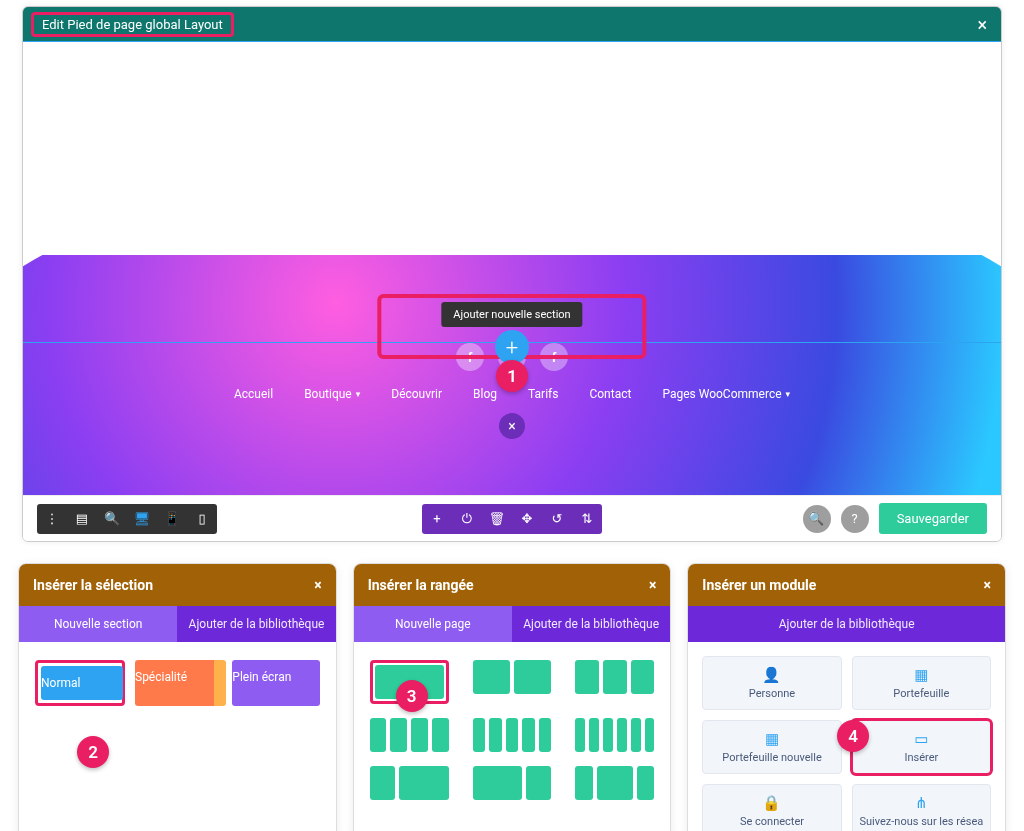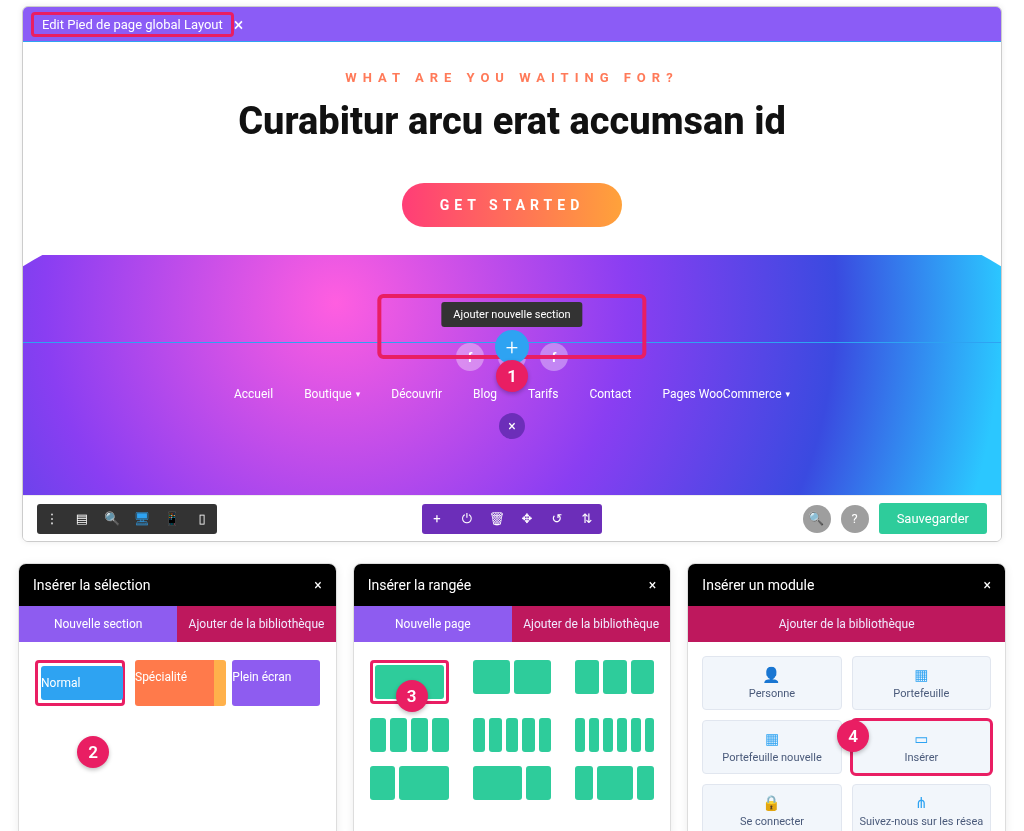--- a/index.html
+++ b/index.html
@@ -1,19 +1,19 @@
 <!DOCTYPE html>
 <html><head>
 <meta charset="utf-8">
 <style>
   *{box-sizing:border-box;margin:0;padding:0;font-family:-apple-system,BlinkMacSystemFont,"Segoe UI",Roboto,Helvetica,Arial,sans-serif}
   body{background:#fff;width:1024px;height:831px;position:relative;overflow:hidden}
   
   .editor{position:absolute;left:22px;top:6px;width:980px;height:536px;border:1px solid #ccc;border-radius:6px;box-shadow:0 0 6px rgba(0,0,0,.08);overflow:hidden}
-  .titlebar{height:34px;background:#8b5cf6;color:#fff;display:flex;align-items:center;justify-content:flex-start;padding:0 14px;font-size:13px}
+  .titlebar{height:34px;background:#0f766e;color:#fff;display:flex;align-items:center;justify-content:space-between;padding:0 14px;font-size:13px}
   .titlebar .title-highlight{border:3px solid #e91e63;border-radius:4px;padding:2px 8px;margin-left:-6px;display:inline-block}
   .close-x{font-size:18px;cursor:pointer}
   .section-toolbar{position:absolute;left:0;top:34px;background:#2ea3f2;height:26px;display:flex;align-items:center;padding:0 8px;gap:8px}
   .section-toolbar span{color:#fff;font-size:14px;line-height:1;cursor:pointer}
   .canvas{position:relative;height:calc(100% - 34px - 46px);width:100%;background:#fff;border-top:1px solid #2ea3f2}
   .canvas-inner{text-align:center;padding-top:28px}
   .eyebrow{color:#ff7a59;font-size:13px;letter-spacing:6px;font-weight:700;margin-bottom:14px}
   .headline{font-size:38px;font-weight:800;color:#111;margin-bottom:40px}
   .cta{display:inline-block;padding:14px 38px;border-radius:30px;color:#fff;font-size:14px;letter-spacing:5px;font-weight:700;background:linear-gradient(90deg,#ff3d77,#ffa23a)}
   
@@ -39,25 +39,25 @@
   .bb-group span{width:30px;height:30px;display:flex;align-items:center;justify-content:center;color:#fff;font-size:13px;cursor:pointer}
   .bb-group span.active{color:#2ea3f2}
   .bb-center{position:absolute;left:50%;transform:translateX(-50%);display:flex;background:#6c2eb9;border-radius:3px}
   .bb-center span{width:30px;height:30px;display:flex;align-items:center;justify-content:center;color:#fff;font-size:13px;cursor:pointer}
   .bb-right{margin-left:auto;display:flex;align-items:center;gap:10px}
   .circ{width:28px;height:28px;border-radius:50%;background:#9e9e9e;color:#fff;display:flex;align-items:center;justify-content:center;font-size:13px}
   .save-btn{background:#2ecc9b;color:#fff;border:none;border-radius:3px;padding:8px 18px;font-size:13px;cursor:pointer}
   
   .modals{position:absolute;left:18px;right:18px;top:563px;display:flex;gap:16px}
   .modal{flex:1;background:#fff;border:1px solid #ddd;border-radius:8px;box-shadow:0 2px 10px rgba(0,0,0,.08);overflow:hidden;position:relative}
-  .mhead{background:#000000;color:#fff;height:42px;display:flex;align-items:center;justify-content:space-between;padding:0 14px;font-size:14px;font-weight:400}
+  .mhead{background:#a16207;color:#fff;height:42px;display:flex;align-items:center;justify-content:space-between;padding:0 14px;font-size:14px;font-weight:700}
   .mtabs{display:flex}
   .mtab{flex:1;padding:11px 8px;font-size:12px;text-align:center;color:#fff;cursor:pointer}
   .mtab.active{background:#8e5cf0}
-  .mtab.inactive{background:#be185d;color:#f0e9ff}
+  .mtab.inactive{background:#6d28d9;color:#f0e9ff}
   .mbody{padding:18px 16px;min-height:150px}
   
   .sec-btns{display:flex;gap:10px}
   .sbtn{flex:1;border-radius:3px;color:#fff;font-size:12px;padding:10px 0;text-align:left;position:relative}
   .sbtn.normal{background:#2ea3f2}
   .sbtn .half{position:absolute;right:-4px;top:0;bottom:0;width:12px;background:#2ea3f2;border-radius:0 3px 3px 0}
   .sbtn.spec{background:#ff7a4b}
   .sbtn.spec .half{background:#ffb14b}
   .sbtn.full{background:#8e5cf0}
   .sbtn-frame{border:3px solid #e91e63;border-radius:4px;padding:3px;display:inline-block}
@@ -88,25 +88,20 @@
   <div class="section-toolbar">
     <span>+</span>
     <span>✥</span>
     <span>◧</span>
     <span>⟳</span>
     <span>🗑</span>
     <span>⋮</span>
   </div>
 
   <div class="canvas">
-    <div class="canvas-inner">
-      <div class="eyebrow">WHAT ARE YOU WAITING FOR?</div>
-      <div class="headline">Curabitur arcu erat accumsan id</div>
-      <a class="cta">GET STARTED</a>
-    </div>
 
     <div class="section-divider"></div>
 
     <div class="add-pill-wrap">
       <div class="add-pill">Ajouter nouvelle section</div>
     </div>
     <div class="add-plus" style="left:50%;top:288px;position:absolute">+</div>
     <div class="badge b1" style="left:50%;top:318px;transform:translateX(-50%)">1</div>
 
     <div class="blob-wrap">

